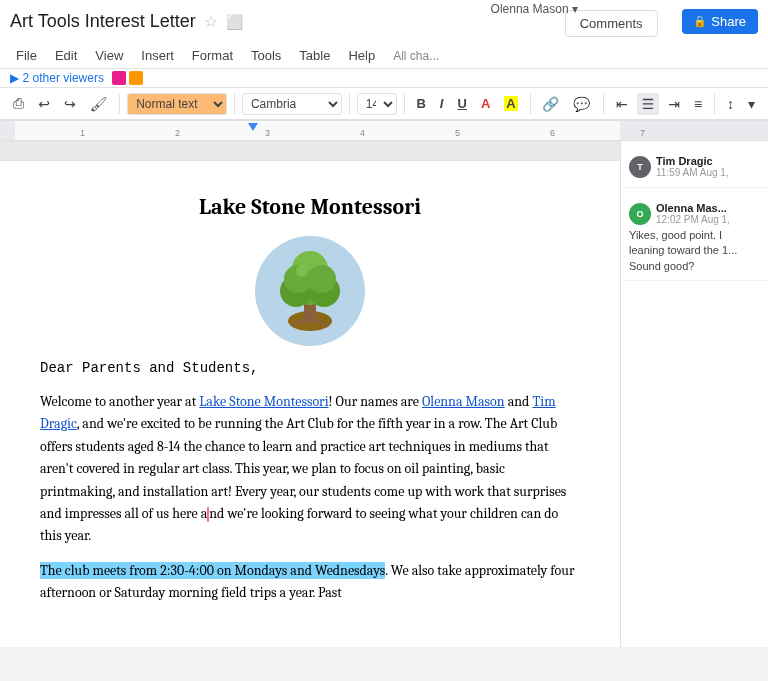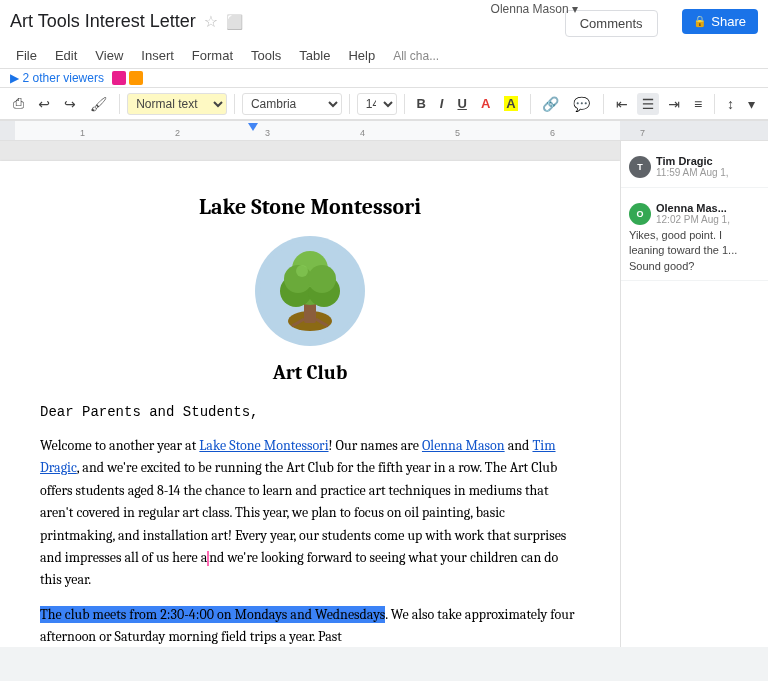--- a/index.html
+++ b/index.html
@@ -126,21 +126,21 @@
       background: #e0e0e0;
       margin: 0 3px;
     }
 
     #style-select {
       border: 1px solid #e0e0e0;
       border-radius: 3px;
       padding: 2px 4px;
       font-size: 12px;
       color: #444;
-      background: #fef9c3;
+      background: #fdba74;
       cursor: pointer;
       min-width: 100px;
     }
 
     #font-select {
       border: 1px solid #e0e0e0;
       border-radius: 3px;
       padding: 2px 4px;
       font-size: 12px;
       color: #444;
@@ -265,21 +265,21 @@
     }
 
     .blue-link { color: #1155CC; text-decoration: underline; }
 
     #para2 {
       margin-bottom: 12px;
       font-family: 'Cambria', Georgia, serif;
       font-size: 14px;
     }
 
-    .highlight-yellow { background-color: #3b82f6; }
+    .highlight-yellow { background-color: #7dd3fc; }
     .text-cursor { 
       display: inline-block;
       width: 2px;
       height: 15px;
       background: #ff69b4;
       vertical-align: middle;
       margin: 0 0px;
     }
 
     
@@ -501,21 +501,20 @@
             <circle cx="64" cy="50" r="16" fill="#5a9a2a"></circle>
             <circle cx="50" cy="28" r="18" fill="#7abb4a"></circle>
             <circle cx="38" cy="38" r="14" fill="#6aaa3a"></circle>
             <circle cx="62" cy="38" r="14" fill="#6aaa3a"></circle>
 
             <circle cx="42" cy="30" r="6" fill="#8fd460" opacity="0.5"></circle>
           </svg>
         </div>
       </div>
 
-      <h2 id="art-club-heading" style="text-align:center;font-size:20px;font-weight:bold;font-family:Cambria,Georgia,serif;margin-bottom:14px;">Art Club</h2>
 
       <p id="greeting" style="margin-bottom:12px;font-family:Liberation Mono, monospace;font-size:14px;">Dear Parents and Students,</p>
 
       <p id="para1" style="font-family:Cambria,Georgia,serif;font-size:14px;line-height:1.6;">
         Welcome to another year at <span class="blue-link">Lake Stone Montessori</span>! Our names are <span class="blue-link">Olenna Mason</span> and <span class="blue-link">Tim Dragic</span>, and we're excited to be running the Art Club for the fifth year in a row. The Art Club offers students aged 8-14 the chance to learn and practice art techniques in mediums that aren't covered in regular art class. This year, we plan to focus on oil painting, basic printmaking, and installation art! Every year, our students come up with work that surprises and impresses all of us here a<span class="text-cursor"></span>nd we're looking forward to seeing what your children can do this year.
       </p>
 
       <p id="para2" style="margin-bottom:12px;font-family:Cambria,Georgia,serif;font-size:14px;line-height:1.6;">
         <span class="highlight-yellow">The club meets from 2:30-4:00 on Mondays and Wednesdays</span>. We also take approximately four afternoon or Saturday morning field trips a year. Past
       </p>

